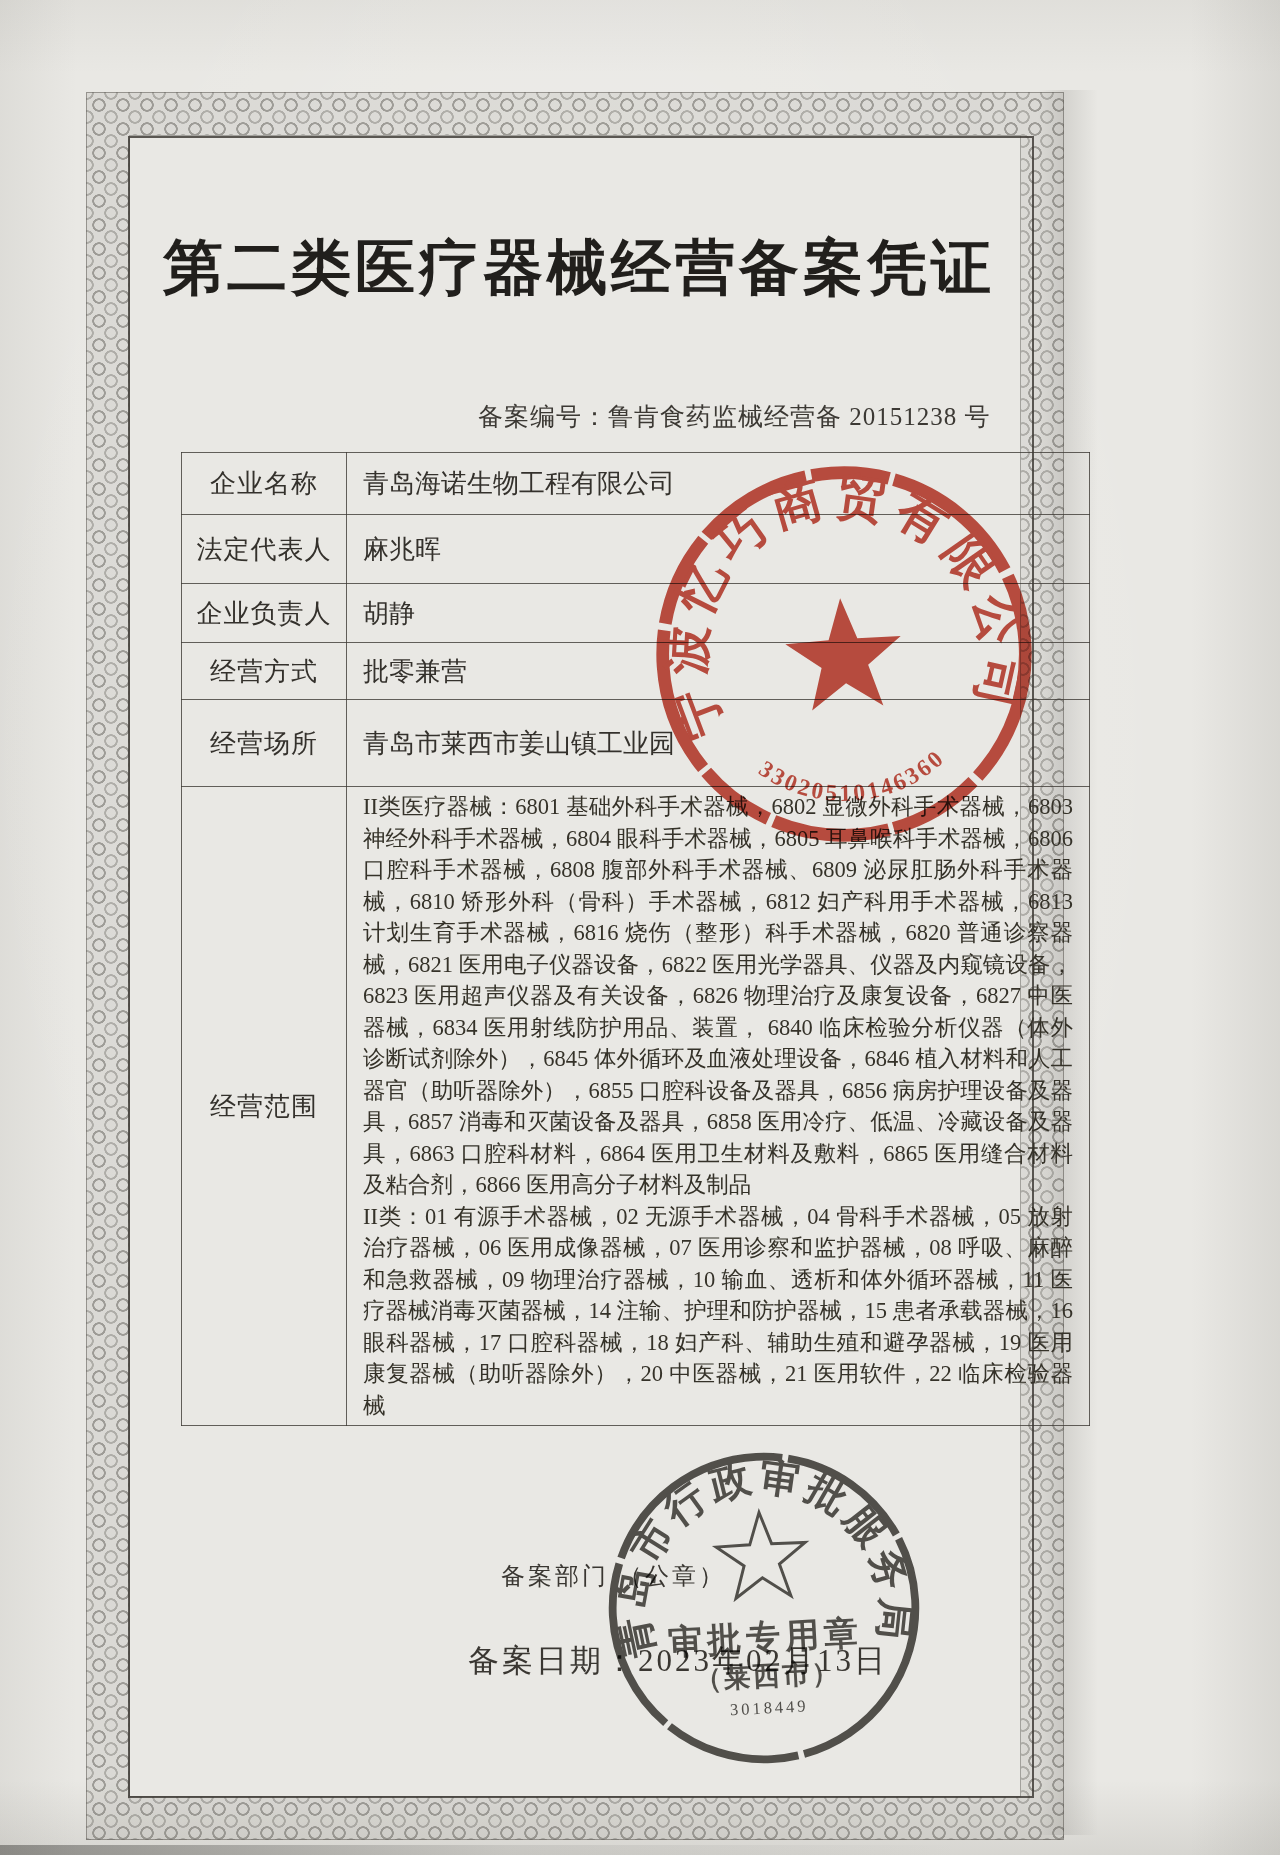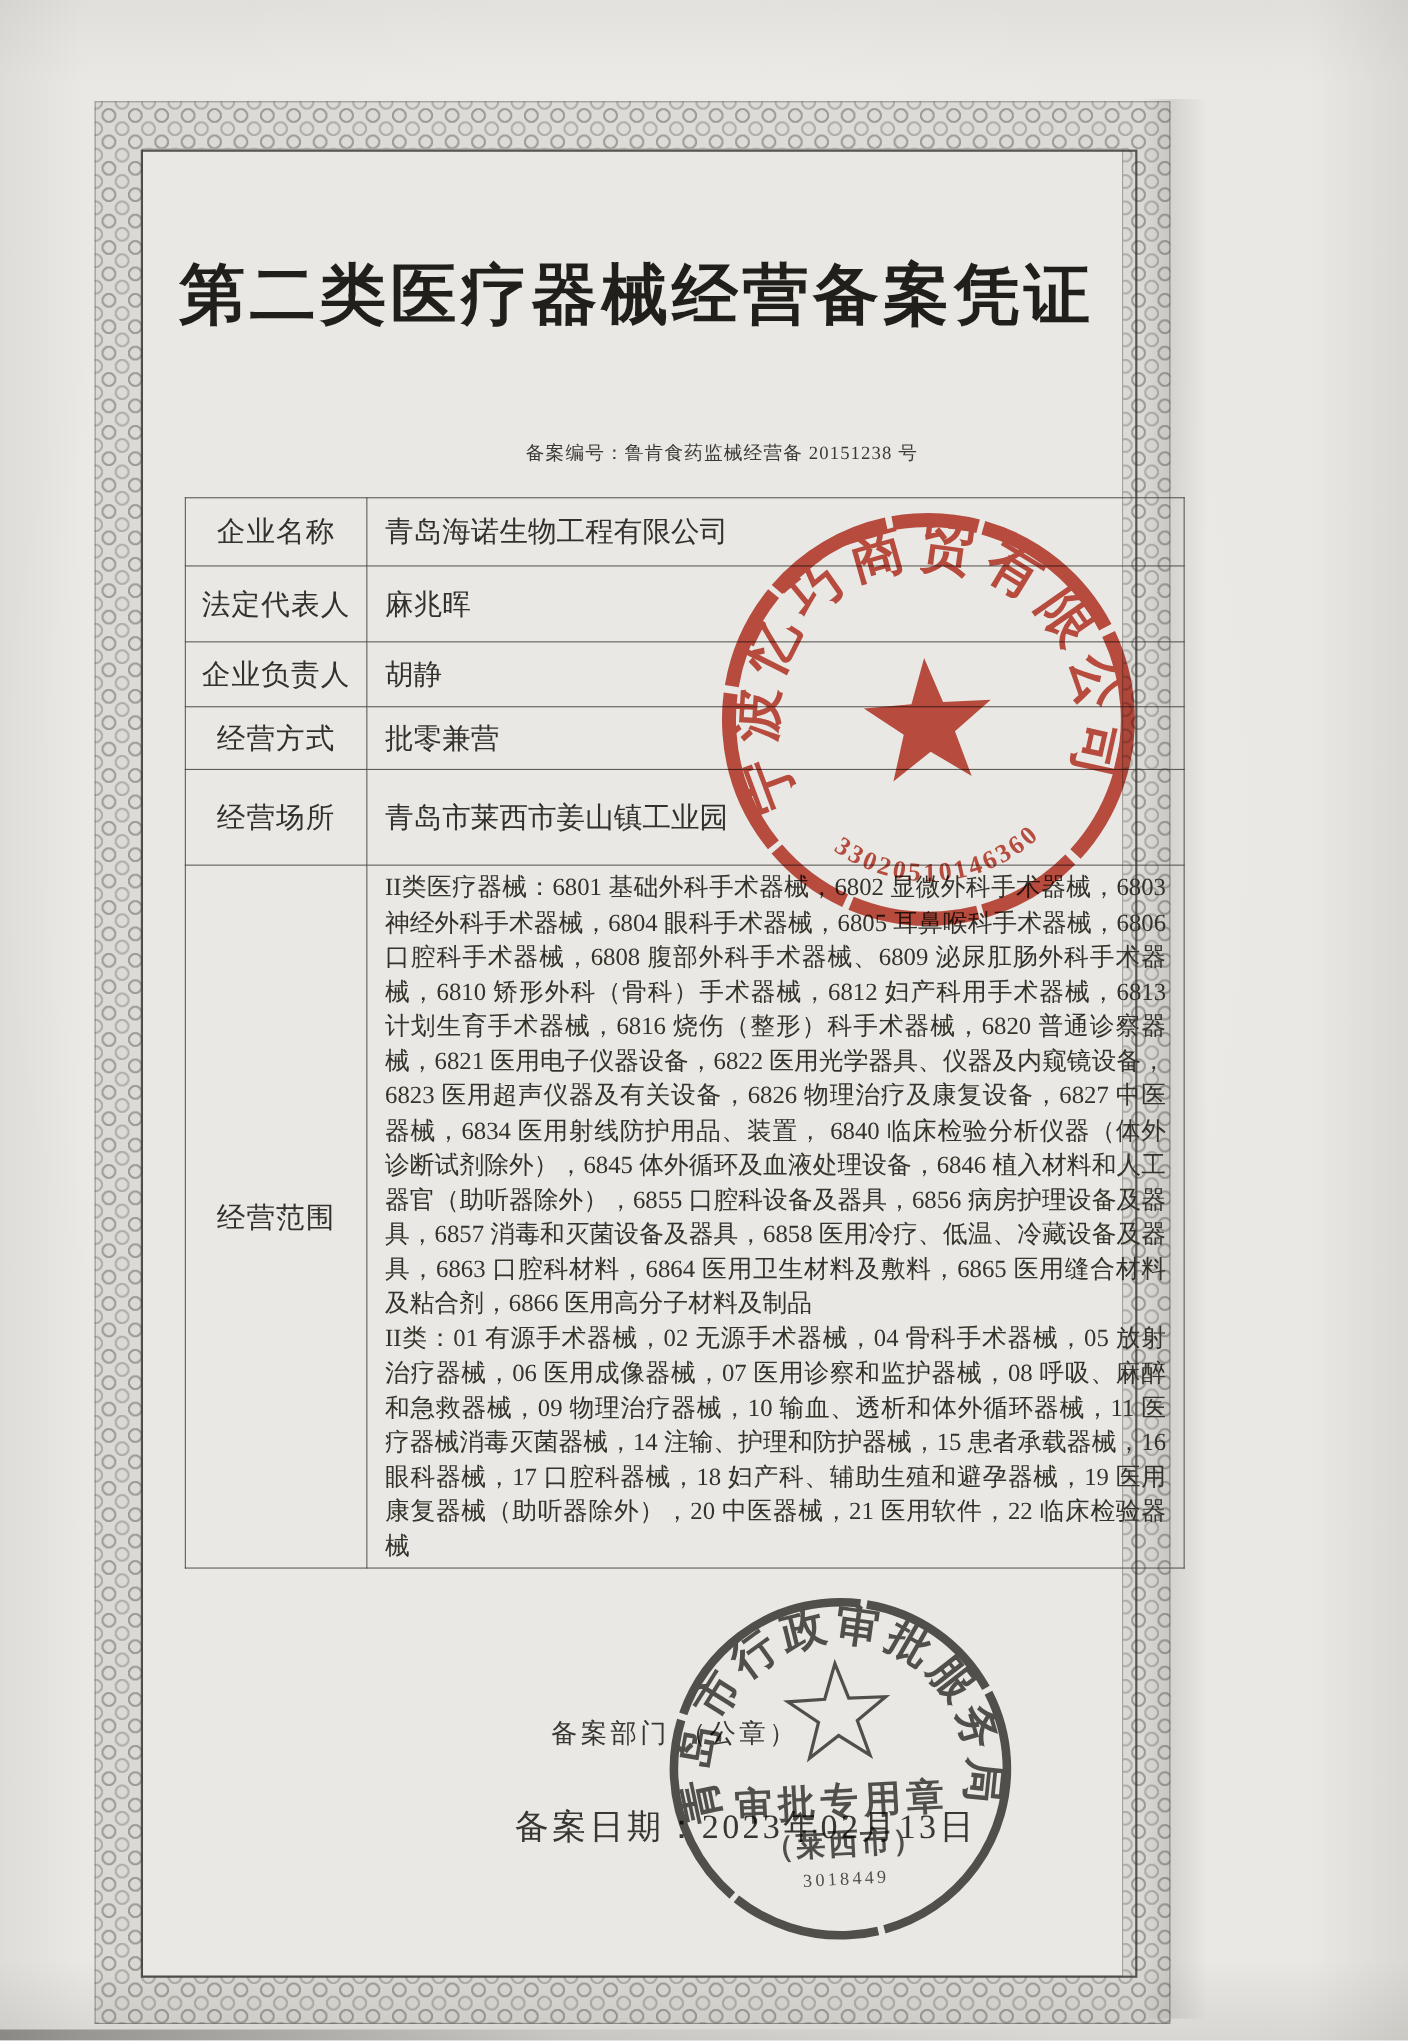--- a/index.html
+++ b/index.html
@@ -44,24 +44,24 @@
     position:absolute;left:128px;top:136px;width:902px;height:1658px;
     border:2px solid rgba(58,55,50,.82);
   }
   .title{
     position:absolute;left:130px;top:228px;width:898px;margin:0;
     text-align:center;font-size:60px;font-weight:700;letter-spacing:4px;
     color:#211f1c;
   }
   .filing-line{
     position:absolute;left:478px;top:400px;
-    font-size:17px;color:#3c3934;letter-spacing:1px;white-space:nowrap;
+    font-size:25px;color:#3c3934;letter-spacing:1px;white-space:nowrap;
   }
   .info-table{
-    position:absolute;left:168px;top:452px;width:862px;
+    position:absolute;left:181px;top:452px;width:862px;
     border-collapse:collapse;table-layout:fixed;
     color:#34312c;
   }
   .info-table th,.info-table td{
     border:1.5px solid rgba(62,59,54,.8);
     font-weight:400;vertical-align:middle;
   }
   .info-table th{width:152px;text-align:center;font-size:26px;letter-spacing:1px;padding:0 6px;}
   .info-table td{width:710px;font-size:26px;padding:4px 16px;}
   tr.r1 th,tr.r1 td{height:53px;}

